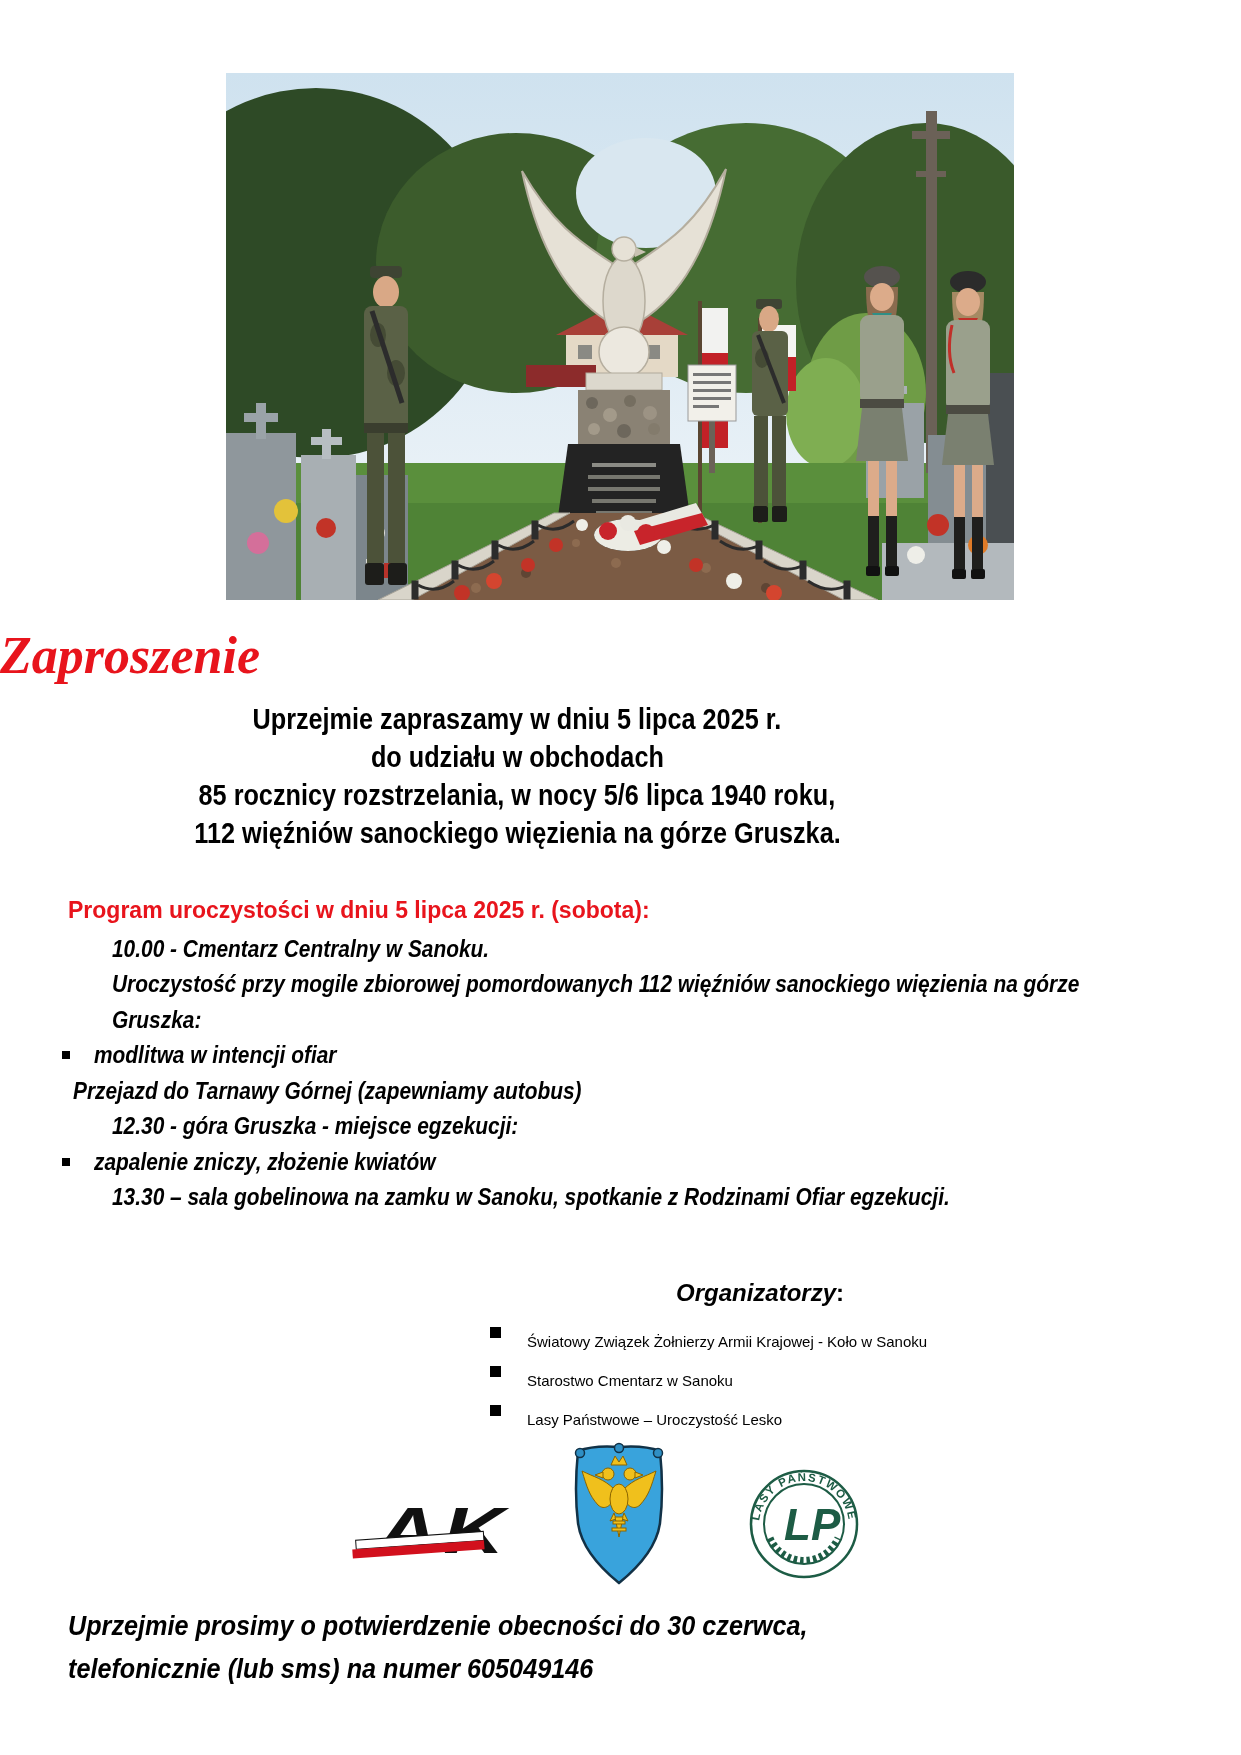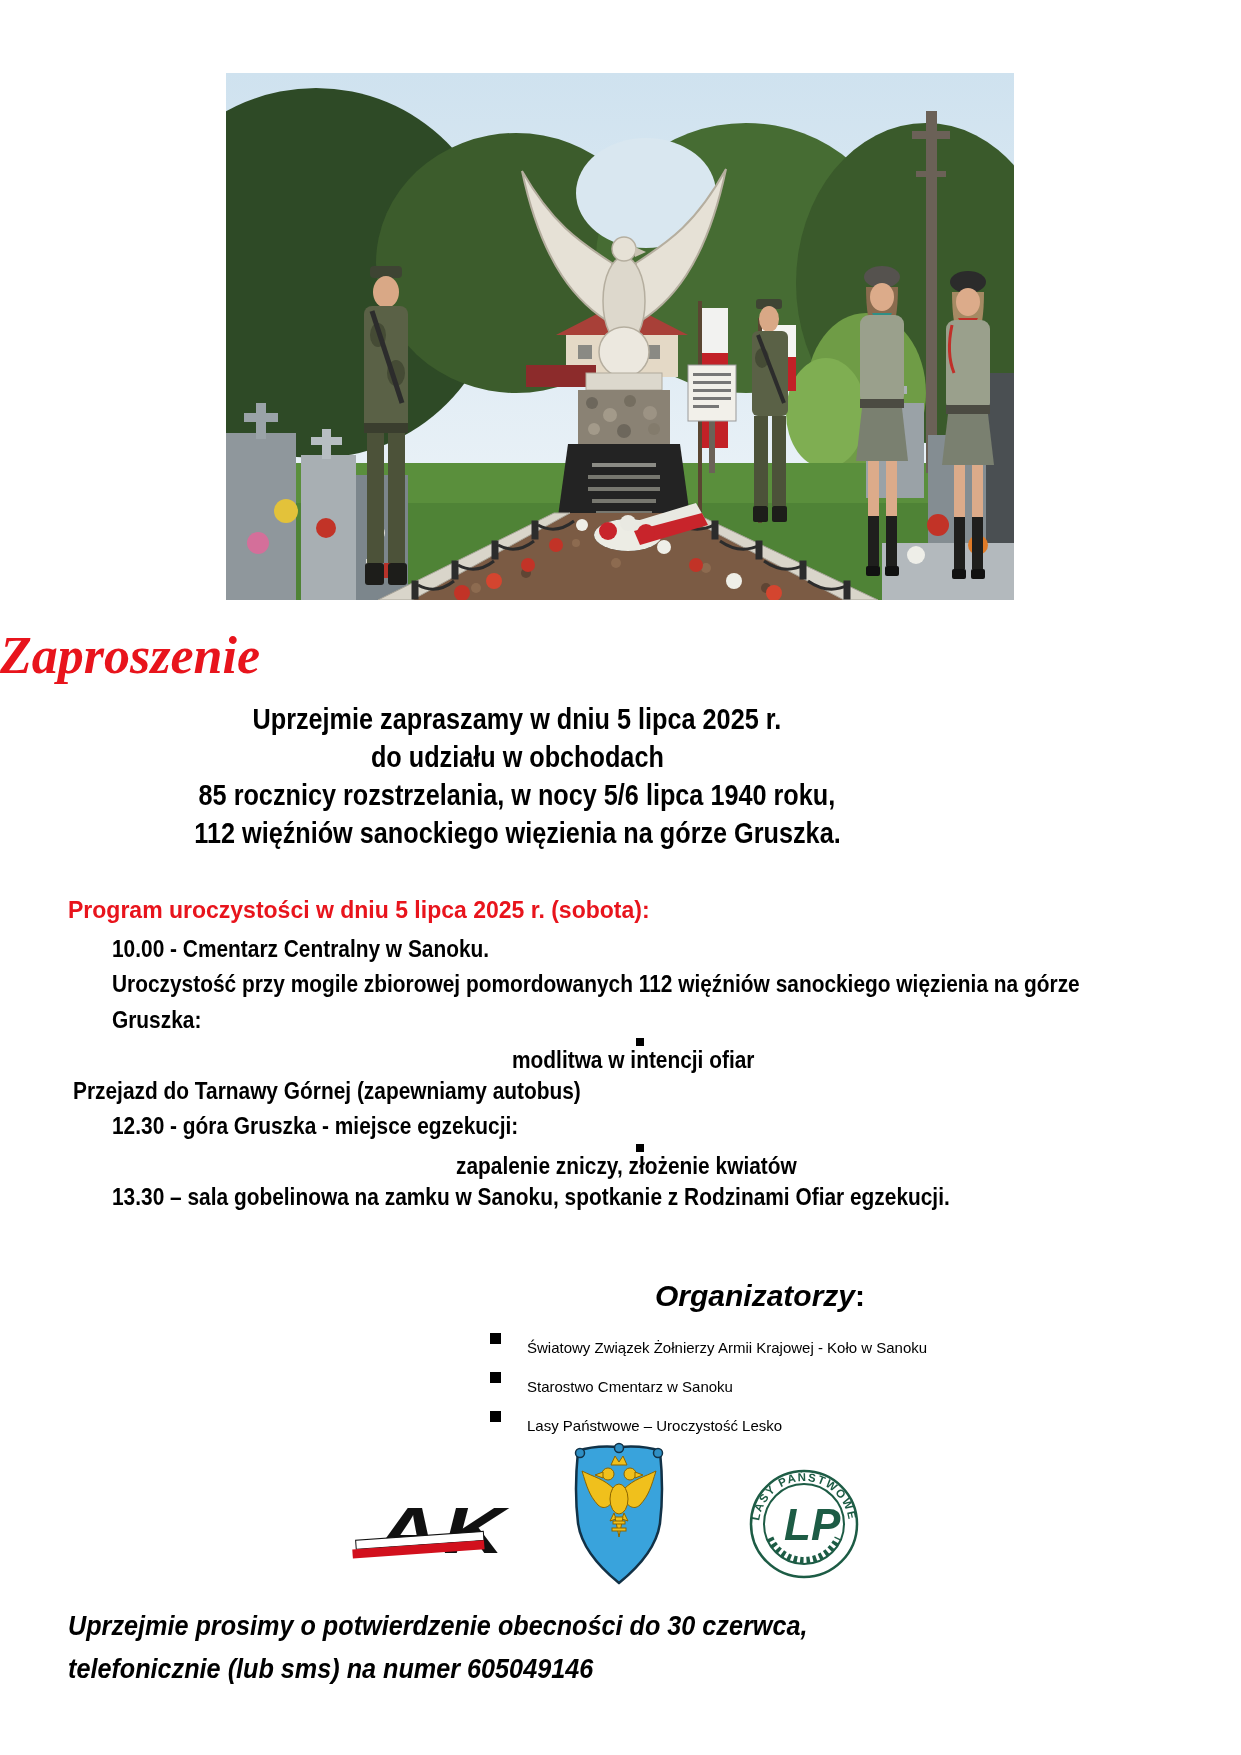--- a/index.html
+++ b/index.html
@@ -13,28 +13,28 @@
          font-family:"Liberation Serif",serif;font-style:italic;font-weight:700;
          font-size:52px;line-height:60px;}
   
   .intro{left:0;top:700px;width:1034px;text-align:center;font-weight:700;
          font-size:29px;line-height:38px;}
   .cond{display:inline-block;transform:scaleX(0.87);white-space:nowrap;}
   .cond-l{display:inline-block;transform:scaleX(0.87);transform-origin:0 50%;white-space:nowrap;}
   
   .prog-head{left:68px;top:897px;font-weight:700;font-size:23px;}
   .prog{left:0;top:931px;width:1241px;font-weight:700;font-size:24px;}
-  .prow{height:35.5px;display:flex;align-items:center;}
+  .prow{height:35.5px;display:flex;align-items:center;font-style:italic;}
   .r-ind{padding-left:112px;}
   .r-flush{padding-left:73px;}
-  .r-bul{padding-left:62px;flex-direction:column;}
+  .r-bul{padding-left:62px;}
   .sq{width:8px;height:8px;background:#000;margin-right:24px;flex:0 0 auto;}
   
   .orgs{left:430px;top:1279px;width:660px;}
-  .org-head{text-align:center;font-size:30px;font-weight:700;}
+  .org-head{text-align:center;font-size:24px;font-weight:700;}
   .org-head .it{font-style:italic;}
   .org-list{margin-top:15px;}
   .org-item{display:flex;align-items:center;height:39px;padding-left:60px;
             font-size:15px;font-weight:400;}
   .osq{width:11px;height:11px;background:#000;margin-right:26px;flex:0 0 auto;align-self:flex-start;margin-top:5px;}
   
   .ak{left:348px;top:1496px;width:170px;height:72px;}
   .coa{left:570px;top:1441px;width:98px;height:148px;}
   .lasy{left:748px;top:1468px;width:112px;height:112px;}
   

